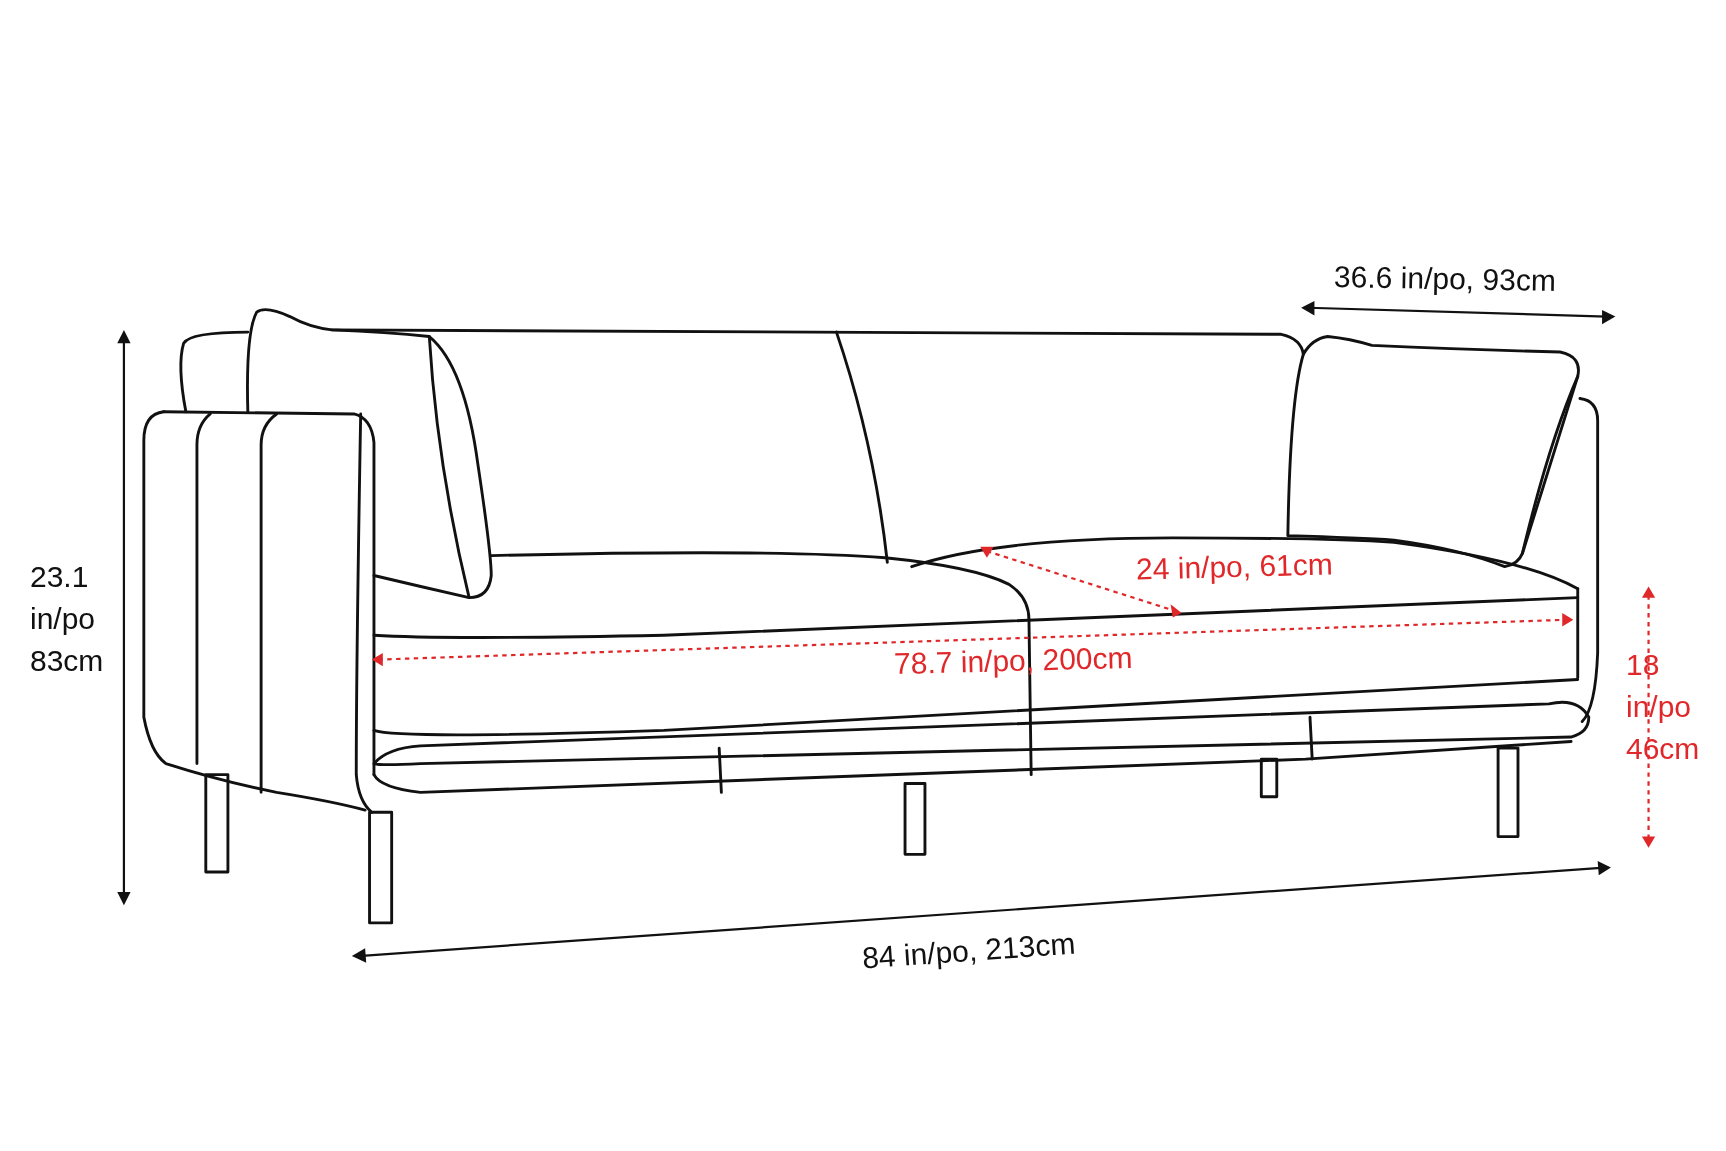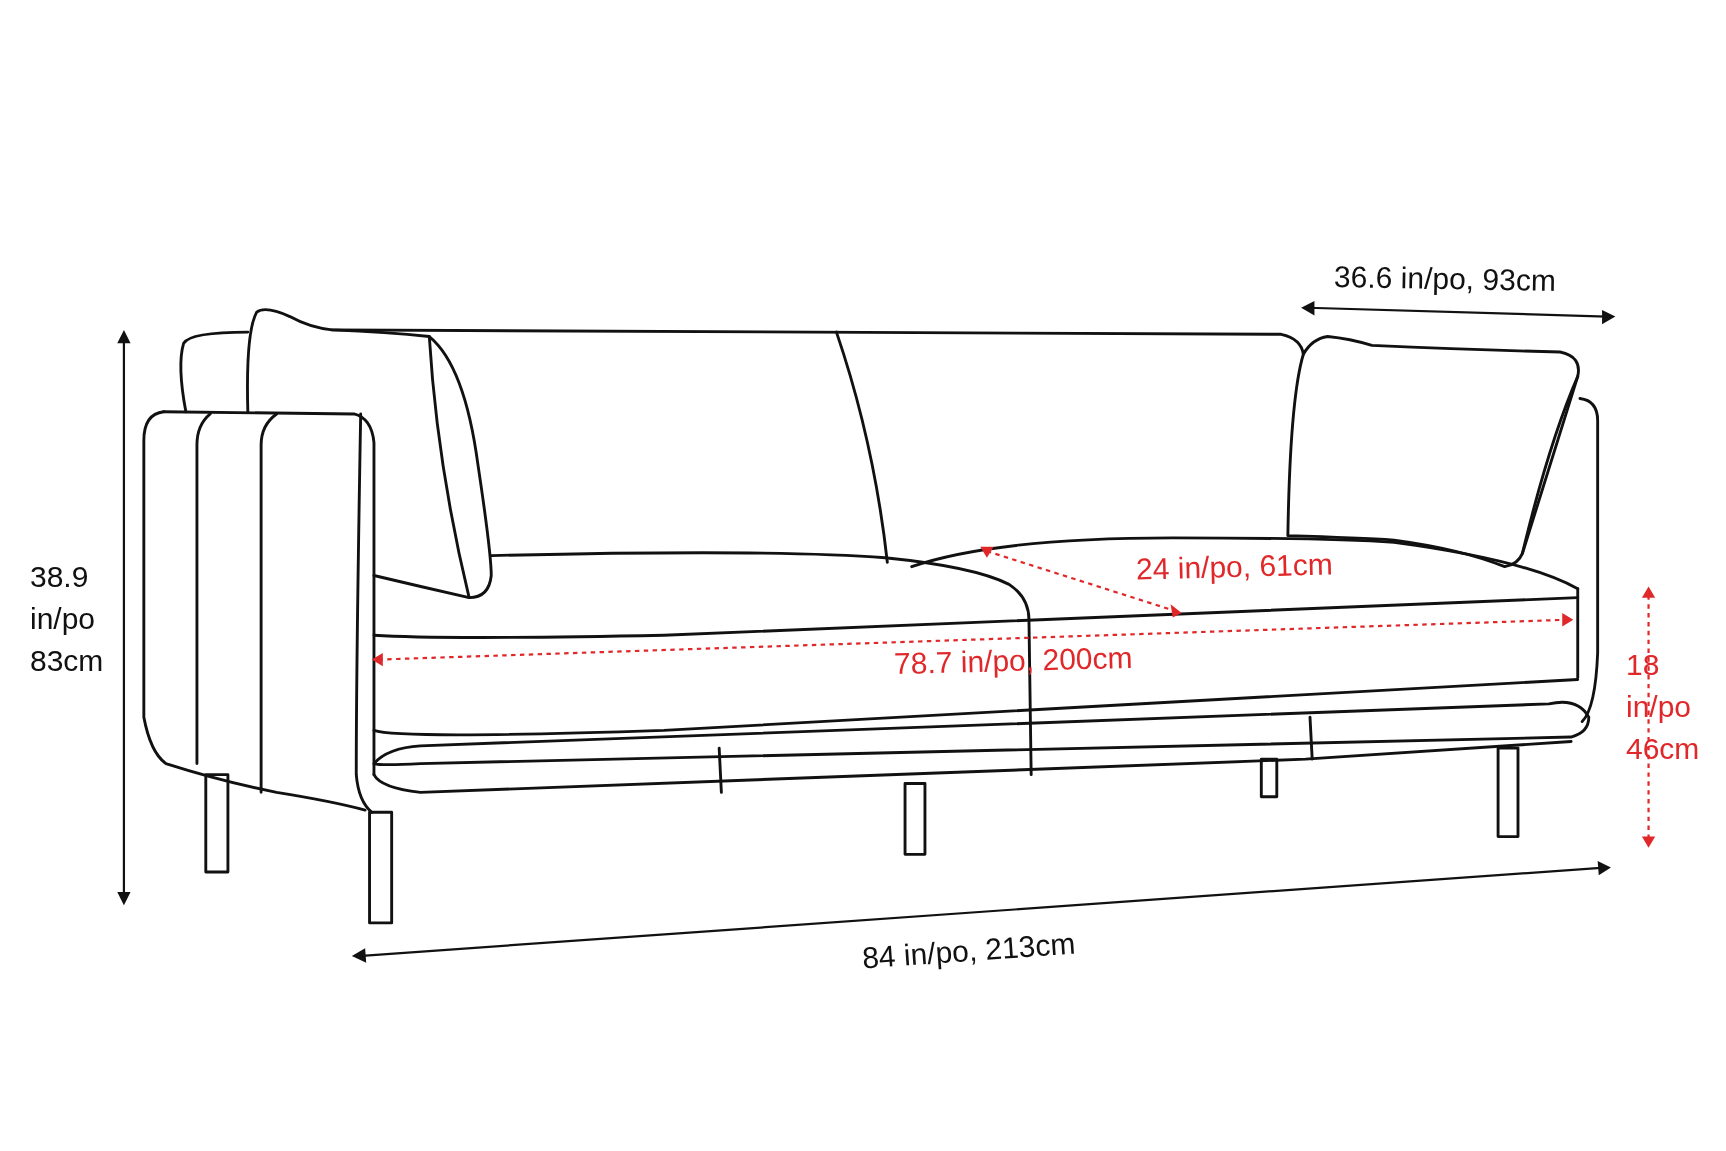--- a/index.html
+++ b/index.html
@@ -85,21 +85,21 @@
 
     <path class="rdim" d="M1490 538 L1490 758"></path>
     <path d="M1490 530 L1484 540 L1496 540 Z" fill="#e0282a"></path>
     <path d="M1490 766 L1484 756 L1496 756 Z" fill="#e0282a"></path>
   </g>
 </svg>
 
 <div class="lbl black" style="left:1334px;top:258px;transform:rotate(1deg);">36.6 in/po, 93cm</div>
 
 <div class="lbl black" style="left:30px;top:556px;line-height:42px;">
-  <div>38.9</div>
+  <div>23.1</div>
   <div>in/po</div>
   <div>83cm</div>
 </div>
 
 <div class="lbl red" style="left:1136px;top:546px;transform:rotate(-1.5deg);">24 in/po, 61cm</div>
 
 <div class="lbl red" style="left:894px;top:640px;transform:rotate(-1.5deg);">78.7 in/po, 200cm</div>
 
 <div class="lbl red" style="left:1626px;top:644px;line-height:42px;">
   <div>18</div>

